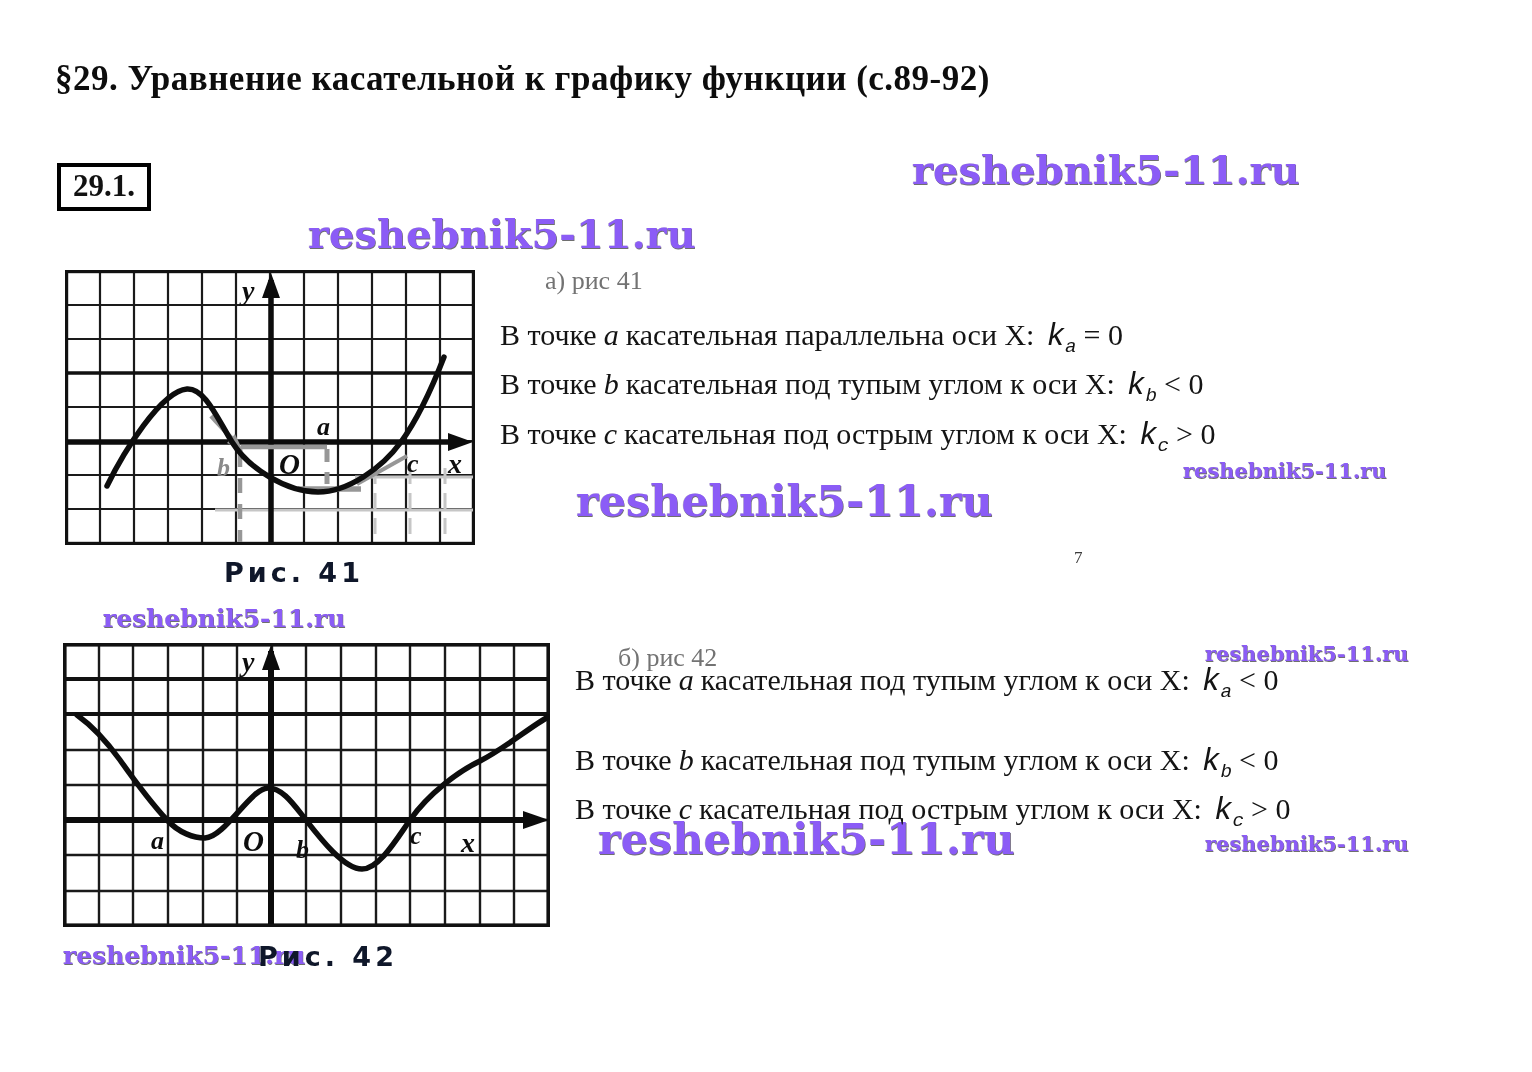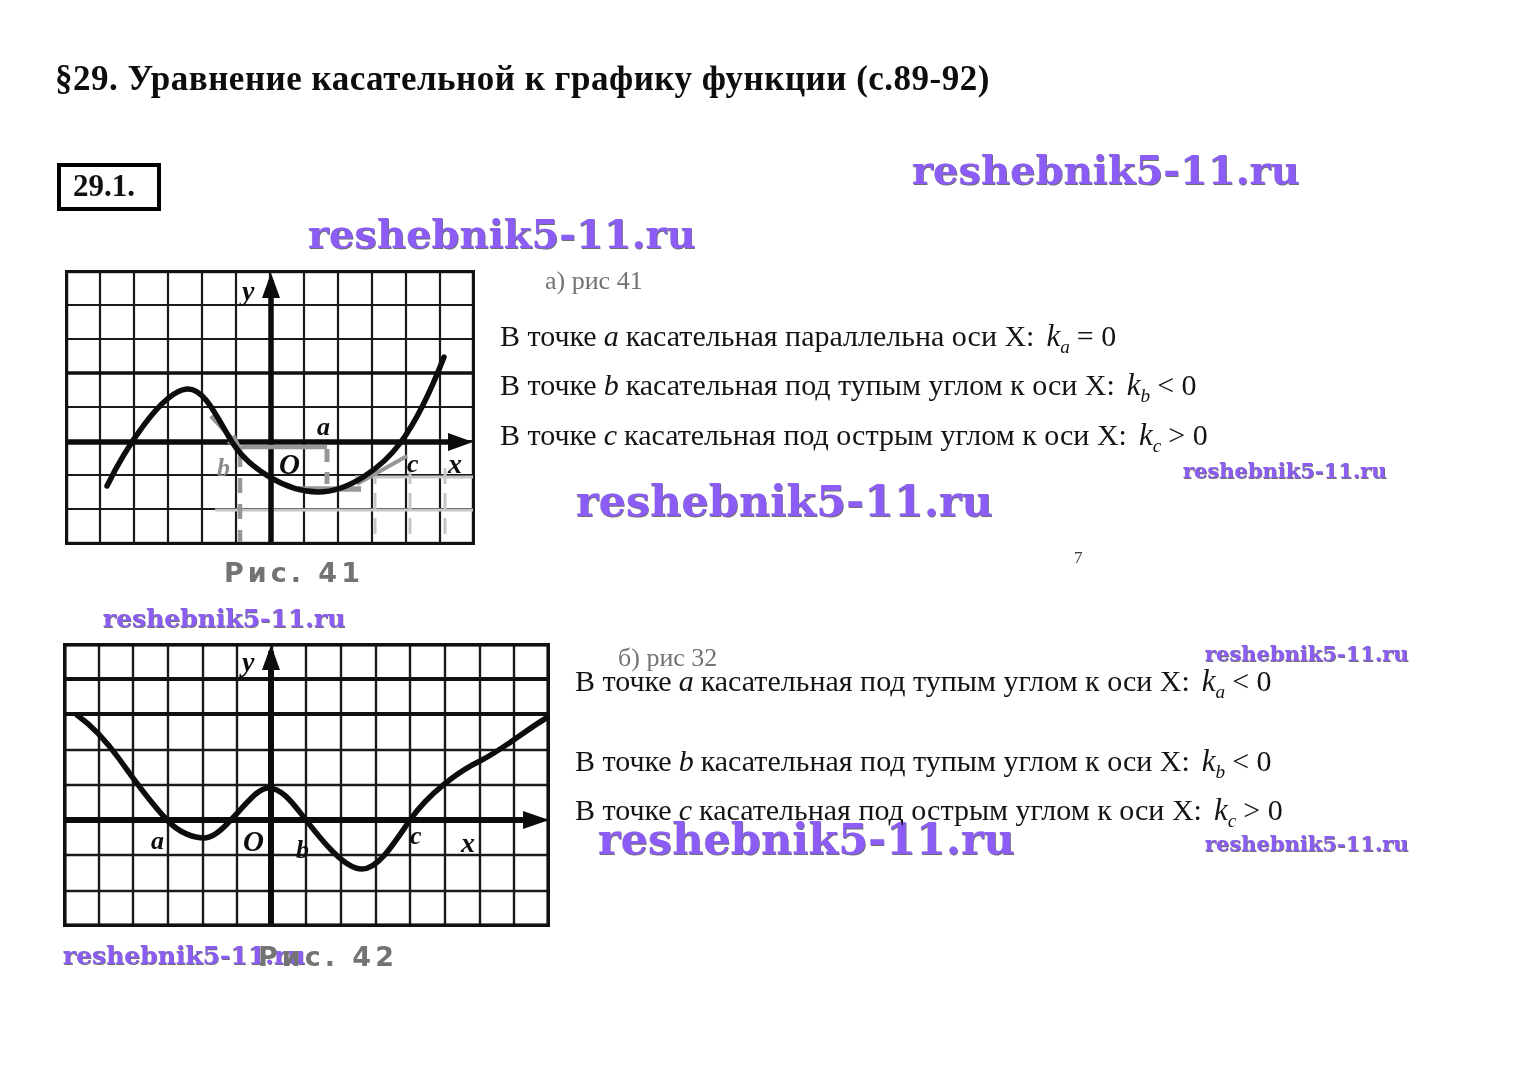--- a/index.html
+++ b/index.html
@@ -4,21 +4,21 @@
 <style>
   html,body{margin:0;padding:0;}
   body{
     width:1532px;height:1072px;position:relative;background:#ffffff;
     font-family:"Liberation Serif", serif;color:#111;overflow:hidden;
   }
   .abs{position:absolute;white-space:nowrap;}
   
   .title{left:55px;top:33px;font-size:35px;font-weight:bold;letter-spacing:0.5px;color:#0d0d0d;margin-top:26px;}
   
-  .numbox{left:57px;top:163px;border:4px solid #000;padding:1px 22px 3px 12px;
+  .numbox{left:57px;top:163px;border:4px solid #000;padding:1px 12px 3px 12px;
           font-size:31px;font-weight:bold;background:#fff;}
   
   .wm{color:#8b5cf6;font-weight:bold;font-family:"DejaVu Serif", serif;
       text-shadow:0.6px 0.6px 0 #6f6f6f, -0.4px -0.4px 0 #c9c9c9;}
   .wm1{left:912px;top:146px;font-size:40px;}
   .wm2{left:308px;top:210px;font-size:40px;}
   .wm3{left:1183px;top:458px;font-size:21px;}
   .wm4{left:576px;top:476px;font-size:43px;}
   .wm5{left:103px;top:604px;font-size:25px;}
   .wm6{left:1205px;top:641px;font-size:21px;}
@@ -30,25 +30,25 @@
   .h-a{left:545px;top:266px;}
   .h-b{left:618px;top:643px;}
   .line{font-size:30px;color:#141414;}
   .lineA1{left:500px;top:318px;}
   .lineA2{left:500px;top:367px;}
   .lineA3{left:500px;top:417px;}
   .lineB1{left:575px;top:663px;}
   .lineB2{left:575px;top:743px;}
   .lineB3{left:575px;top:792px;}
   .pt{font-style:italic;margin:0 7px;}
-  .coef{font-style:italic;margin-left:12px;font-size:31px;}
+  .coef{font-style:italic;margin-left:12px;font-size:31px;font-family:Liberation Mono, monospace;}
   .coef sub{font-style:italic;font-size:0.62em;}
   .rel{margin-left:7px;}
   
-  .caption{font-family:"DejaVu Sans", sans-serif;font-weight:bold;color:#737373;letter-spacing:4px;}
+  .caption{font-family:"DejaVu Sans", sans-serif;font-weight:bold;color:#0f172a;letter-spacing:4px;}
   .cap41{left:224px;top:557px;font-size:27px;}
   .cap42{left:258px;top:941px;font-size:27px;}
   .stray{left:1074px;top:548px;font-size:17px;color:#3a3a3a;}
   .fig{position:absolute;}
   .fig41{left:65px;top:270px;}
   .fig42{left:63px;top:643px;}
   svg text{font-family:"Liberation Serif", serif;font-style:italic;font-weight:bold;}
 </style>
 </head>
 <body>
@@ -141,21 +141,21 @@
     <text x="179" y="28" font-size="28" fill="#0d0d0d">y</text>
     <text x="88" y="206" font-size="26" fill="#0d0d0d">a</text>
     <text x="180" y="208" font-size="29" fill="#0d0d0d">O</text>
     <text x="233" y="215" font-size="26" fill="#0d0d0d">b</text>
     <text x="347" y="201" font-size="26" fill="#0d0d0d">c</text>
     <text x="398" y="209" font-size="28" fill="#0d0d0d">x</text>
   </g>
 </svg>
 <div class="abs caption cap42">Рис. 42</div>
 
-<div class="abs heading h-b">б) рис 32</div>
+<div class="abs heading h-b">б) рис 42</div>
 <div class="abs line lineB1">
   <span>В точке</span><span class="pt">a</span><span>касательная под тупым углом к оси X:</span><span class="coef"><span>k</span><sub>a</sub></span><span class="rel">&lt; 0</span>
 </div>
 <div class="abs line lineB2">
   <span>В точке</span><span class="pt">b</span><span>касательная под тупым углом к оси X:</span><span class="coef"><span>k</span><sub>b</sub></span><span class="rel">&lt; 0</span>
 </div>
 <div class="abs line lineB3">
   <span>В точке</span><span class="pt">c</span><span>касательная под острым углом к оси X:</span><span class="coef"><span>k</span><sub>c</sub></span><span class="rel">&gt; 0</span>
 </div>
 

